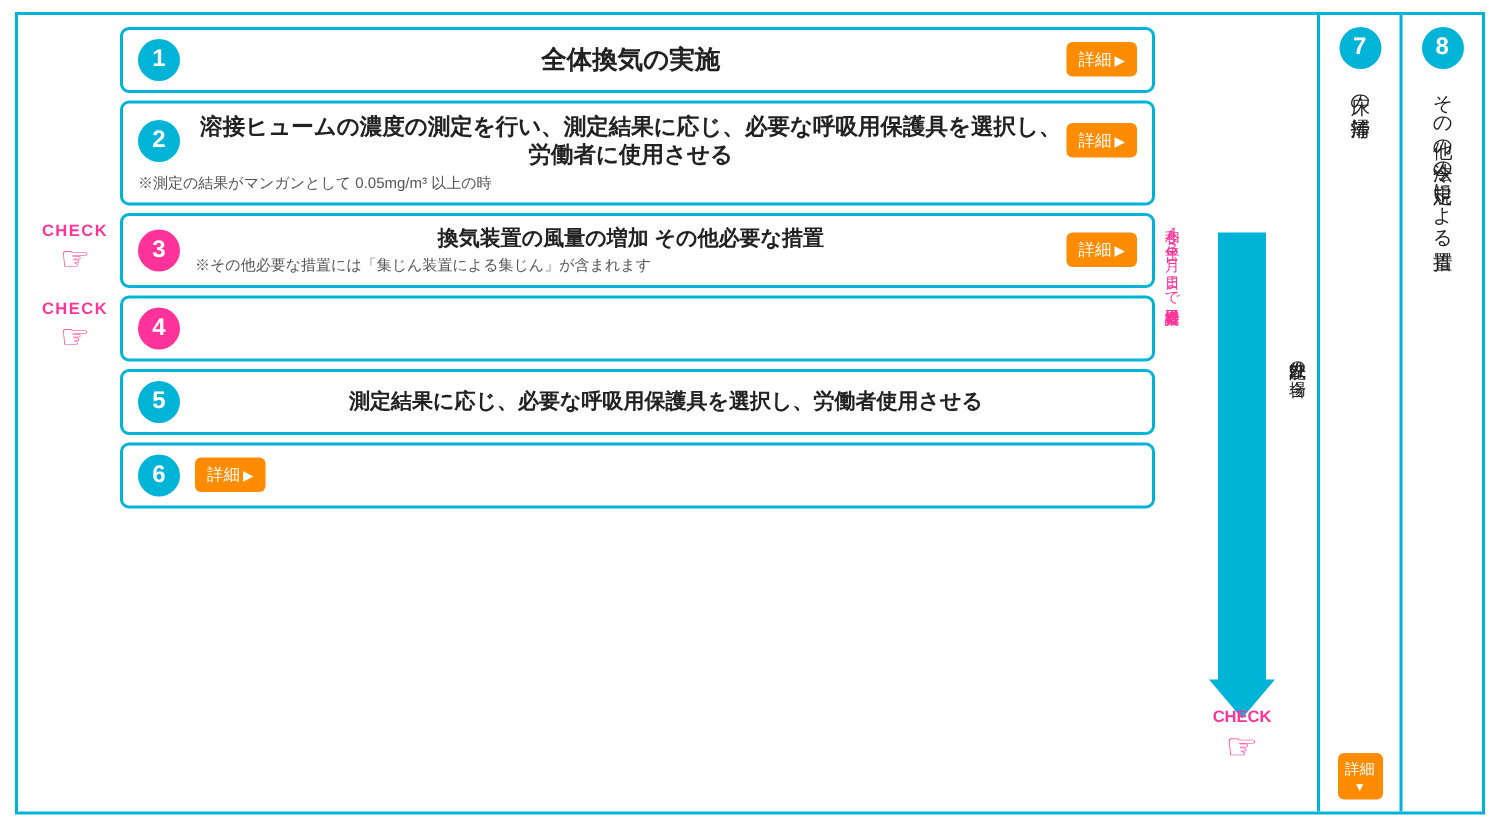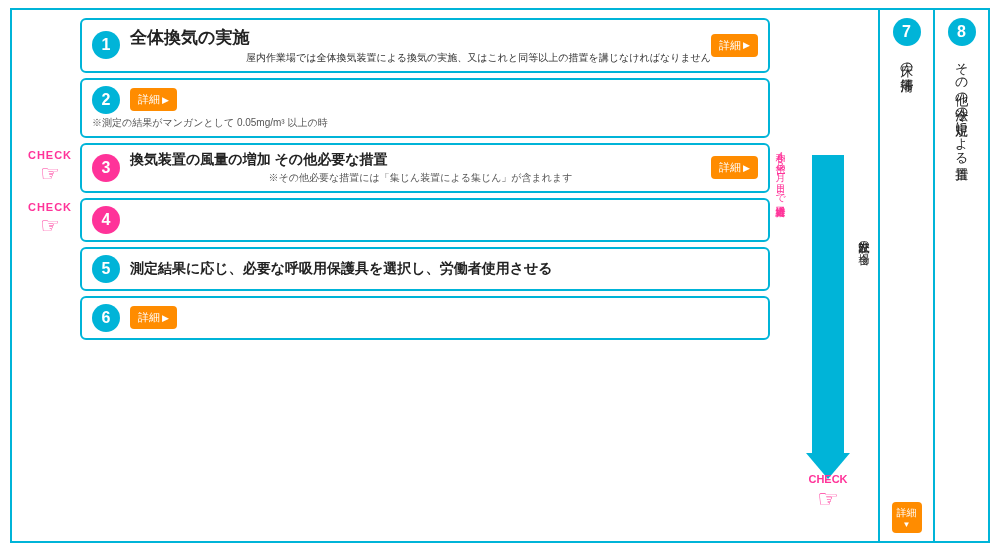--- a/index.html
+++ b/index.html
@@ -57,29 +57,29 @@
     .step-number.pink {
       background: #ff3399;
     }
     .step-content {
       flex: 1;
     }
     .step-title {
       font-size: 15px;
       font-weight: bold;
       color: #222;
+      text-align: center;
     }
     .step-title.large {
       font-size: 17px;
     }
     .step-sub {
       font-size: 10px;
       color: #555;
       margin-top: 2px;
-      text-align: center;
     }
     .detail-btn {
       background: #ff8c00;
       color: #fff;
       border: none;
       border-radius: 4px;
       padding: 4px 8px;
       font-size: 11px;
       cursor: pointer;
       white-space: nowrap;
@@ -227,31 +227,33 @@
 <div class="main-container">
 
   <div class="left-section">
 
     <div class="step-row">
       <div class="spacer-check"></div>
       <div class="step-box step-box-wrapper" style="flex:1;">
         <div class="step-number">1</div>
         <div class="step-content">
           <div class="step-title large">全体換気の実施</div>
-          <div class="step-sub" style="text-align:right; font-size:10px; color:#333; line-height:1.4;">屋内作業場では全体換気装置による換気の実施、又はこれと同等以上の措置を講じなければなりません</div>
         </div>
         <button class="detail-btn">詳細</button>
       </div>
     </div>
 
     <div class="step-row">
       <div class="spacer-check"></div>
       <div class="step2-box step-box-wrapper" style="flex:1;">
         <div class="step2-header">
           <div class="step-number">2</div>
+          <div class="step-content" style="flex:1;">
+            <div class="step-title" style="font-size:15px; font-weight:bold;">溶接ヒュームの濃度の測定を行い、測定結果に応じ、必要な呼吸用保護具を選択し、労働者に使用させる</div>
+          </div>
           <button class="detail-btn">詳細</button>
         </div>
         <div class="step2-sub">※測定の結果がマンガンとして 0.05mg/m³ 以上の時</div>
       </div>
     </div>
 
     <div class="step-row" style="position:relative;">
       <div class="check-icon-area">
         <span class="check-label">CHECK</span>
         <span class="hand-icon">☞</span>

